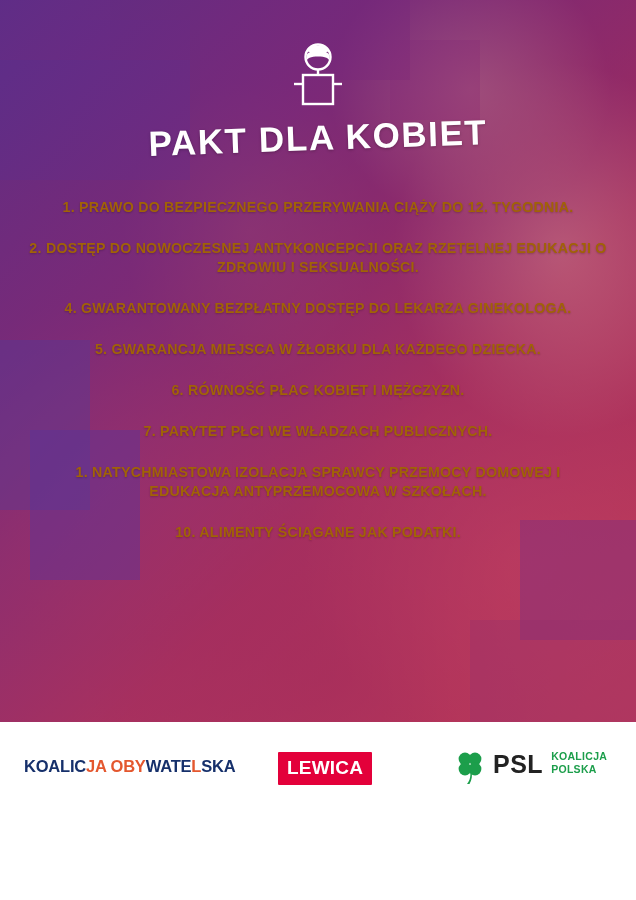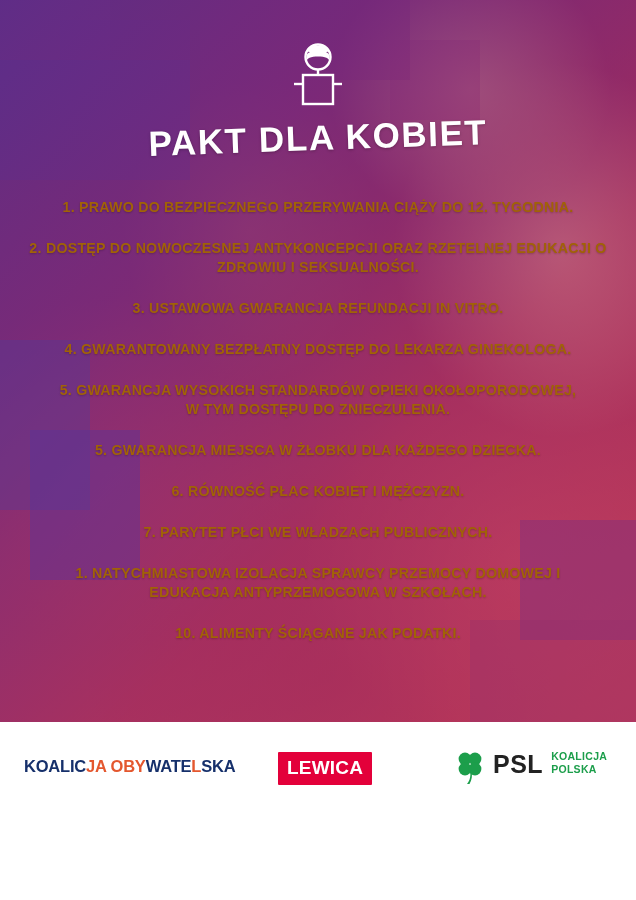--- a/index.html
+++ b/index.html
@@ -216,23 +216,21 @@
       <line x1="32" y1="29.5" x2="32" y2="35" stroke="#ffffff" stroke-width="2.4"></line>
       <line x1="17" y1="44" x2="8" y2="44" stroke="#ffffff" stroke-width="2.4"></line>
       <line x1="47" y1="44" x2="56" y2="44" stroke="#ffffff" stroke-width="2.4"></line>
     </svg>
     <h1 class="title">PAKT DLA KOBIET</h1>
   </div>
 
   <div class="demands">
     <p class="demand narrow">1. PRAWO DO BEZPIECZNEGO PRZERYWANIA CIĄŻY DO 12. TYGODNIA.</p>
     <p class="demand">2. DOSTĘP DO NOWOCZESNEJ ANTYKONCEPCJI ORAZ RZETELNEJ EDUKACJI O ZDROWIU I SEKSUALNOŚCI.</p>
-    <p class="demand">3. USTAWOWA GWARANCJA REFUNDACJI IN VITRO.</p>
     <p class="demand">4. GWARANTOWANY BEZPŁATNY DOSTĘP DO LEKARZA GINEKOLOGA.</p>
-    <p class="demand narrow">5. GWARANCJA WYSOKICH STANDARDÓW OPIEKI OKOŁOPORODOWEJ, W TYM DOSTĘPU DO ZNIECZULENIA.</p>
     <p class="demand">5. GWARANCJA MIEJSCA W ŻŁOBKU DLA KAŻDEGO DZIECKA.</p>
     <p class="demand">6. RÓWNOŚĆ PŁAC KOBIET I MĘŻCZYZN.</p>
     <p class="demand">7. PARYTET PŁCI WE WŁADZACH PUBLICZNYCH.</p>
     <p class="demand narrow">1. NATYCHMIASTOWA IZOLACJA SPRAWCY PRZEMOCY DOMOWEJ I EDUKACJA ANTYPRZEMOCOWA W SZKOŁACH.</p>
     <p class="demand">10. ALIMENTY ŚCIĄGANE JAK PODATKI.</p>
   </div>
 
   <div class="footer">
     <div class="logos">
 

